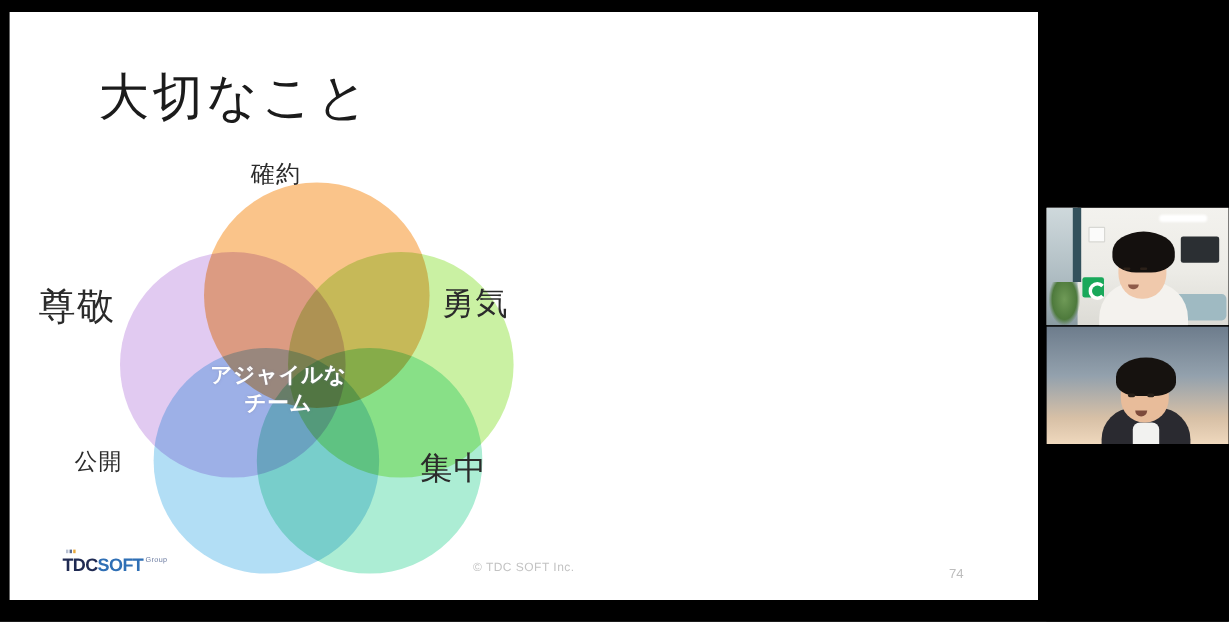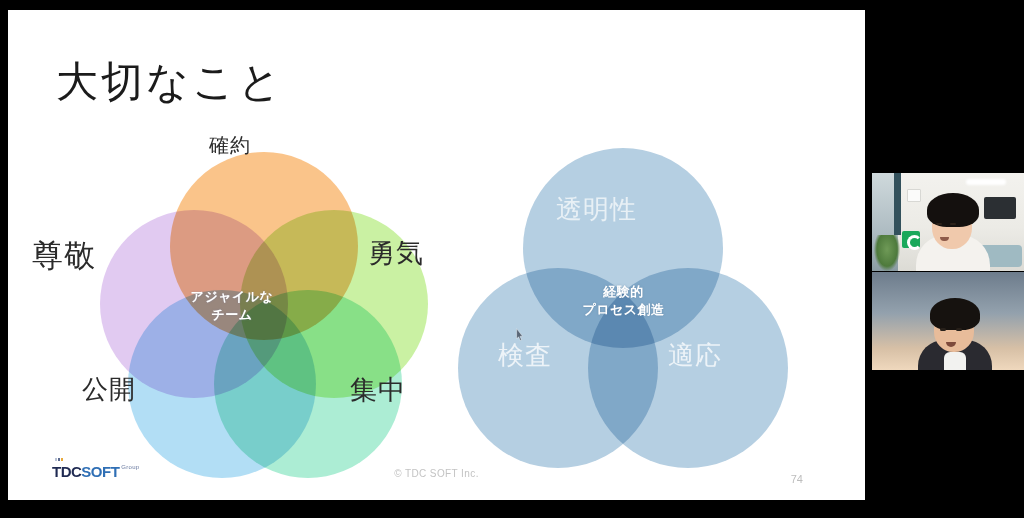--- a/index.html
+++ b/index.html
@@ -25,21 +25,21 @@
     left: 8px;
     top: 10px;
     width: 857px;
     height: 490px;
     background: #ffffff;
     overflow: hidden;
   }
 
   #slide-title {
     position: absolute;
-    left: 48px;
+    left: 74px;
     top: 48px;
     font-size: 42px;
     line-height: 1.15;
     letter-spacing: 3px;
     color: #1b1b1b;
     font-weight: 400;
     font-family: "Liberation Serif", serif;
     white-space: nowrap;
   }
 
@@ -88,28 +88,28 @@
 
   #circle-commitment { left: 102px; top: 22px;  background: #f9ad5c; opacity: .72; }
   #circle-respect    { left: 32px;  top: 80px;  background: #cfa9e8; opacity: .62; }
   #circle-courage    { left: 172px; top: 80px;  background: #a9e86a; opacity: .62; }
   #circle-openness   { left: 60px;  top: 160px; background: #7fc8ee; opacity: .60; }
   #circle-focus      { left: 146px; top: 160px; background: #6fe0b5; opacity: .58; }
 
   #label-commitment { left: 141px; top: 2px;   font-size: 20px; }
   #label-respect    { left: -36px; top: 105px; font-size: 31px; }
   #label-courage    { left: 300px; top: 105px; font-size: 27px; }
-  #label-openness   { left: -6px;  top: 242px; font-size: 26px; margin-left: 20px; }
+  #label-openness   { left: -6px;  top: 242px; font-size: 19px; }
   #label-focus      { left: 282px; top: 242px; font-size: 27px; }
 
   #label-agile-team {
     left: 96px;
-    top: 158px;
+    top: 170px;
     width: 136px;
-    font-size: 13px;
+    font-size: 18px;
     text-shadow: 0 0 2px rgba(120,130,170,.55);
   }
 
   
   #venn-right {
     left: 440px;
     top: 130px;
     width: 350px;
     height: 330px;
   }
@@ -361,39 +361,20 @@
       <div id="label-courage" class="venn-outer-label">勇気</div>
       <div id="label-openness" class="venn-outer-label">公開</div>
       <div id="label-focus" class="venn-outer-label">集中</div>
 
       <div id="label-agile-team" class="venn-inner-label">
         <span>アジャイルな</span><br>
         <span>チーム</span>
       </div>
     </div>
 
-    <div id="venn-right" class="venn-stage">
-
-      <div id="circle-transparency" class="venn-circle"></div>
-      <div id="circle-inspection" class="venn-circle"></div>
-      <div id="circle-adaptation" class="venn-circle"></div>
-
-      <div id="label-transparency" class="venn-outer-label">透明性</div>
-      <div id="label-inspection" class="venn-outer-label">検査</div>
-      <div id="label-adaptation" class="venn-outer-label">適応</div>
-
-      <div id="label-empirical" class="venn-inner-label">
-        <span>経験的</span><br>
-        <span>プロセス創造</span>
-      </div>
-
-      <svg id="slide-cursor" viewBox="0 0 7 14">
-        <path d="M0.6 0.6 L0.6 11 L2.6 8.8 L4.1 12.6 L5.6 12.0 L4.1 8.4 L6.6 8.3 Z" fill="#3b4452" stroke="#ffffff" stroke-width="0.5"></path>
-      </svg>
-    </div>
 
     <div id="slide-footer">
 
       <div id="logo">
         <div id="logo-dots">
             <i></i>
             <i></i>
             <i></i>
           </div>
         <span id="logo-tdc">TDC</span>

